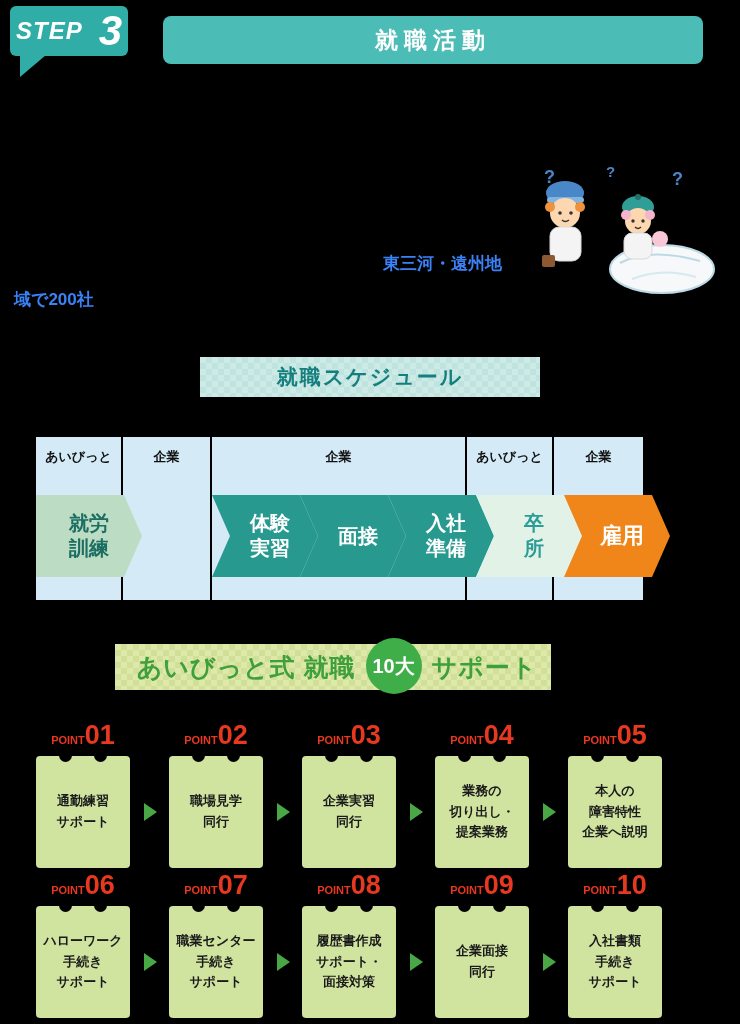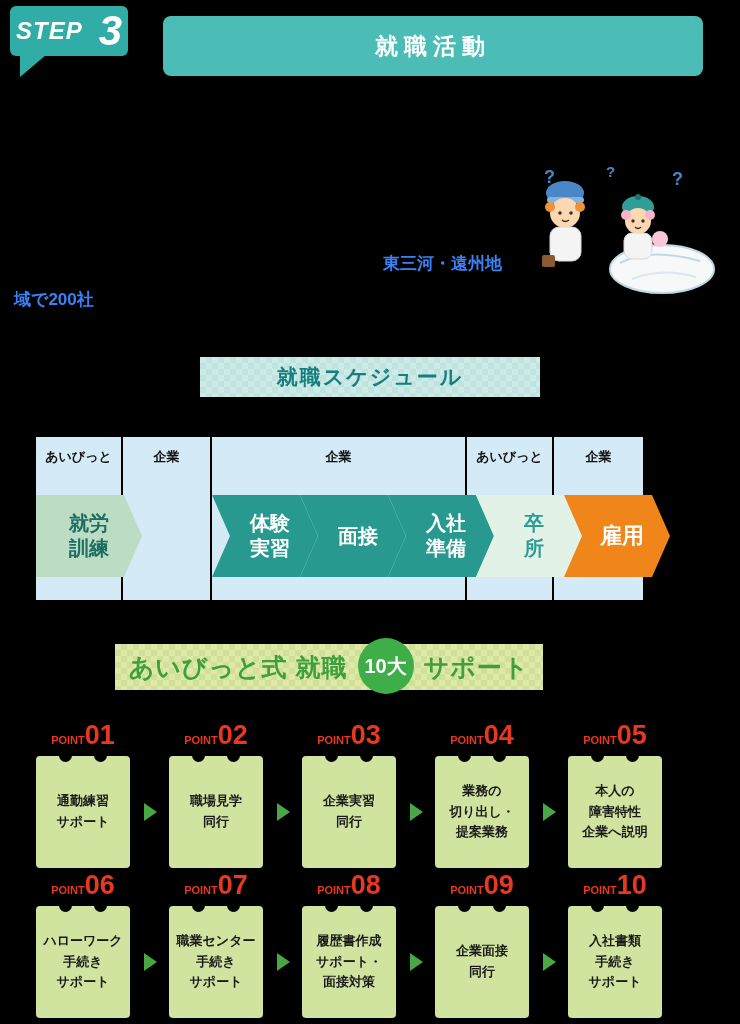--- a/index.html
+++ b/index.html
@@ -6,21 +6,21 @@
   .page{position:relative;width:740px;height:1024px;background:#000;overflow:hidden;
         font-family:"Liberation Sans","DejaVu Sans",sans-serif;}
 
   
   .step-badge{position:absolute;left:10px;top:6px;width:118px;height:50px;background:#2fada6;
       border-radius:6px;display:flex;align-items:center;justify-content:center;gap:16px;color:#fff;}
   .step-badge .w{font-style:italic;font-weight:bold;font-size:24px;letter-spacing:1px;}
   .step-badge .n{font-style:italic;font-weight:bold;font-size:42px;line-height:1;}
   .step-tail{position:absolute;left:20px;top:55px;width:26px;height:22px;background:#2fada6;
       clip-path:polygon(0 0,100% 0,0 100%);}
-  .title-bar{position:absolute;left:163px;top:16px;width:540px;height:60px;background:#4cbcb6;
+  .title-bar{position:absolute;left:163px;top:16px;width:540px;height:48px;background:#4cbcb6;
       border-radius:8px;display:flex;align-items:center;justify-content:center;
       color:#fff;font-weight:bold;font-size:23px;letter-spacing:6px;}
 
   
   .red-frag{position:absolute;color:#3b82f6;font-weight:bold;font-size:17px;white-space:nowrap;}
   .rf1{left:383px;top:252px;}
   .rf2{left:14px;top:288px;}
 
   
   .mascot{position:absolute;left:520px;top:163px;width:200px;height:132px;}
@@ -55,21 +55,21 @@
   .chev[data-variant="pale"]{background:#e3f2e7;}
   .chev[data-variant="pale"] .chev-label{color:#2a9d96;}
   .chev[data-variant="orange"]{background:#f08519;}
   .chev[data-variant="orange"] .chev-label{color:#fff;font-size:22px;}
   .c1{left:36px;}.c2{left:124px;}.c3{left:212px;}.c4{left:300px;}
   .c5{left:388px;}.c6{left:476px;}.c7{left:564px;}
 
   
   .support-banner{position:absolute;left:115px;top:644px;width:428px;height:46px;
       background:repeating-conic-gradient(#d2e097 0% 25%,#dde9ab 0% 50%);background-size:12px 12px;
-      display:flex;align-items:center;justify-content:center;gap:10px;}
+      display:flex;align-items:center;justify-content:center;gap:10px;padding-left:8px;}
   .support-banner .txt{color:#3f9f3c;font-weight:bold;font-size:25px;letter-spacing:1px;}
   .badge-10{width:56px;height:56px;border-radius:50%;background:#3fae49;color:#fff;
       display:flex;align-items:center;justify-content:center;font-weight:bold;font-size:20px;
       flex:0 0 auto;position:relative;top:-1px;}
 
   
   .point-label{position:absolute;width:94px;display:flex;align-items:baseline;
       justify-content:center;gap:0;color:#e83820;}
   .point-label .pt-word{font-size:11px;font-weight:bold;}
   .point-label .pt-num{font-size:27px;font-weight:bold;line-height:1;}

